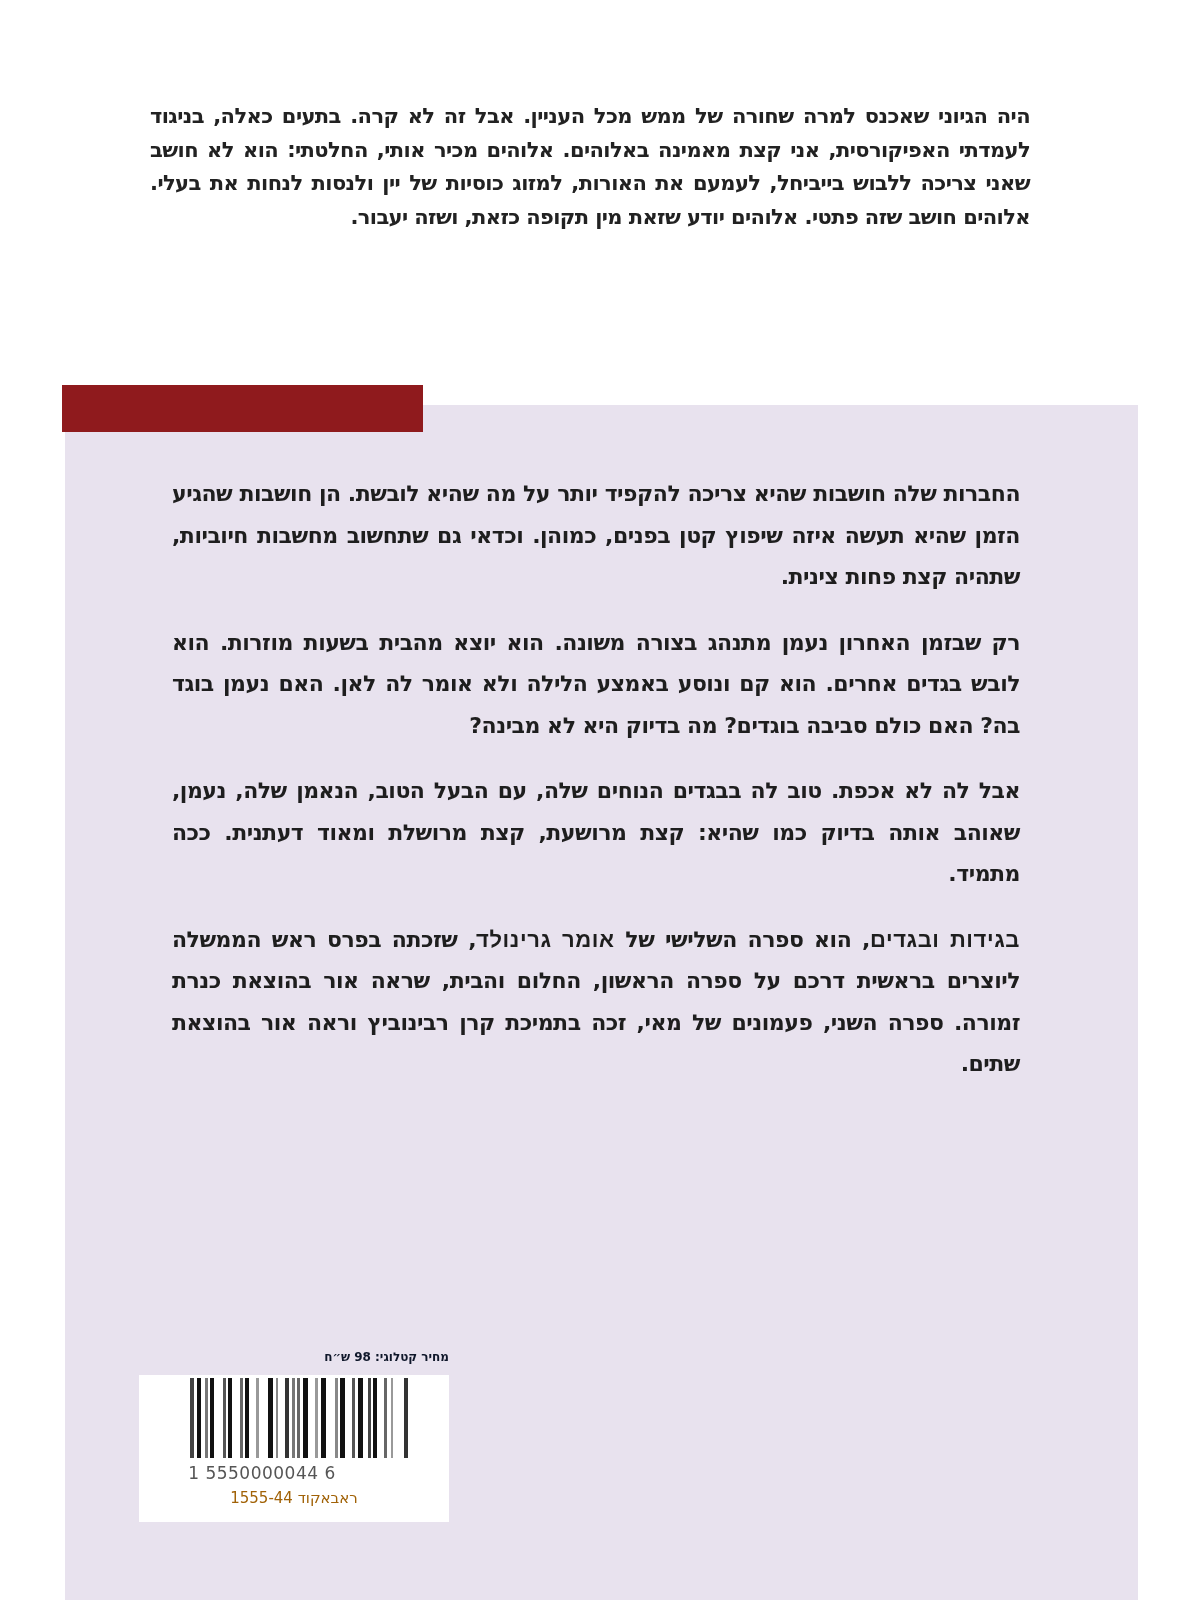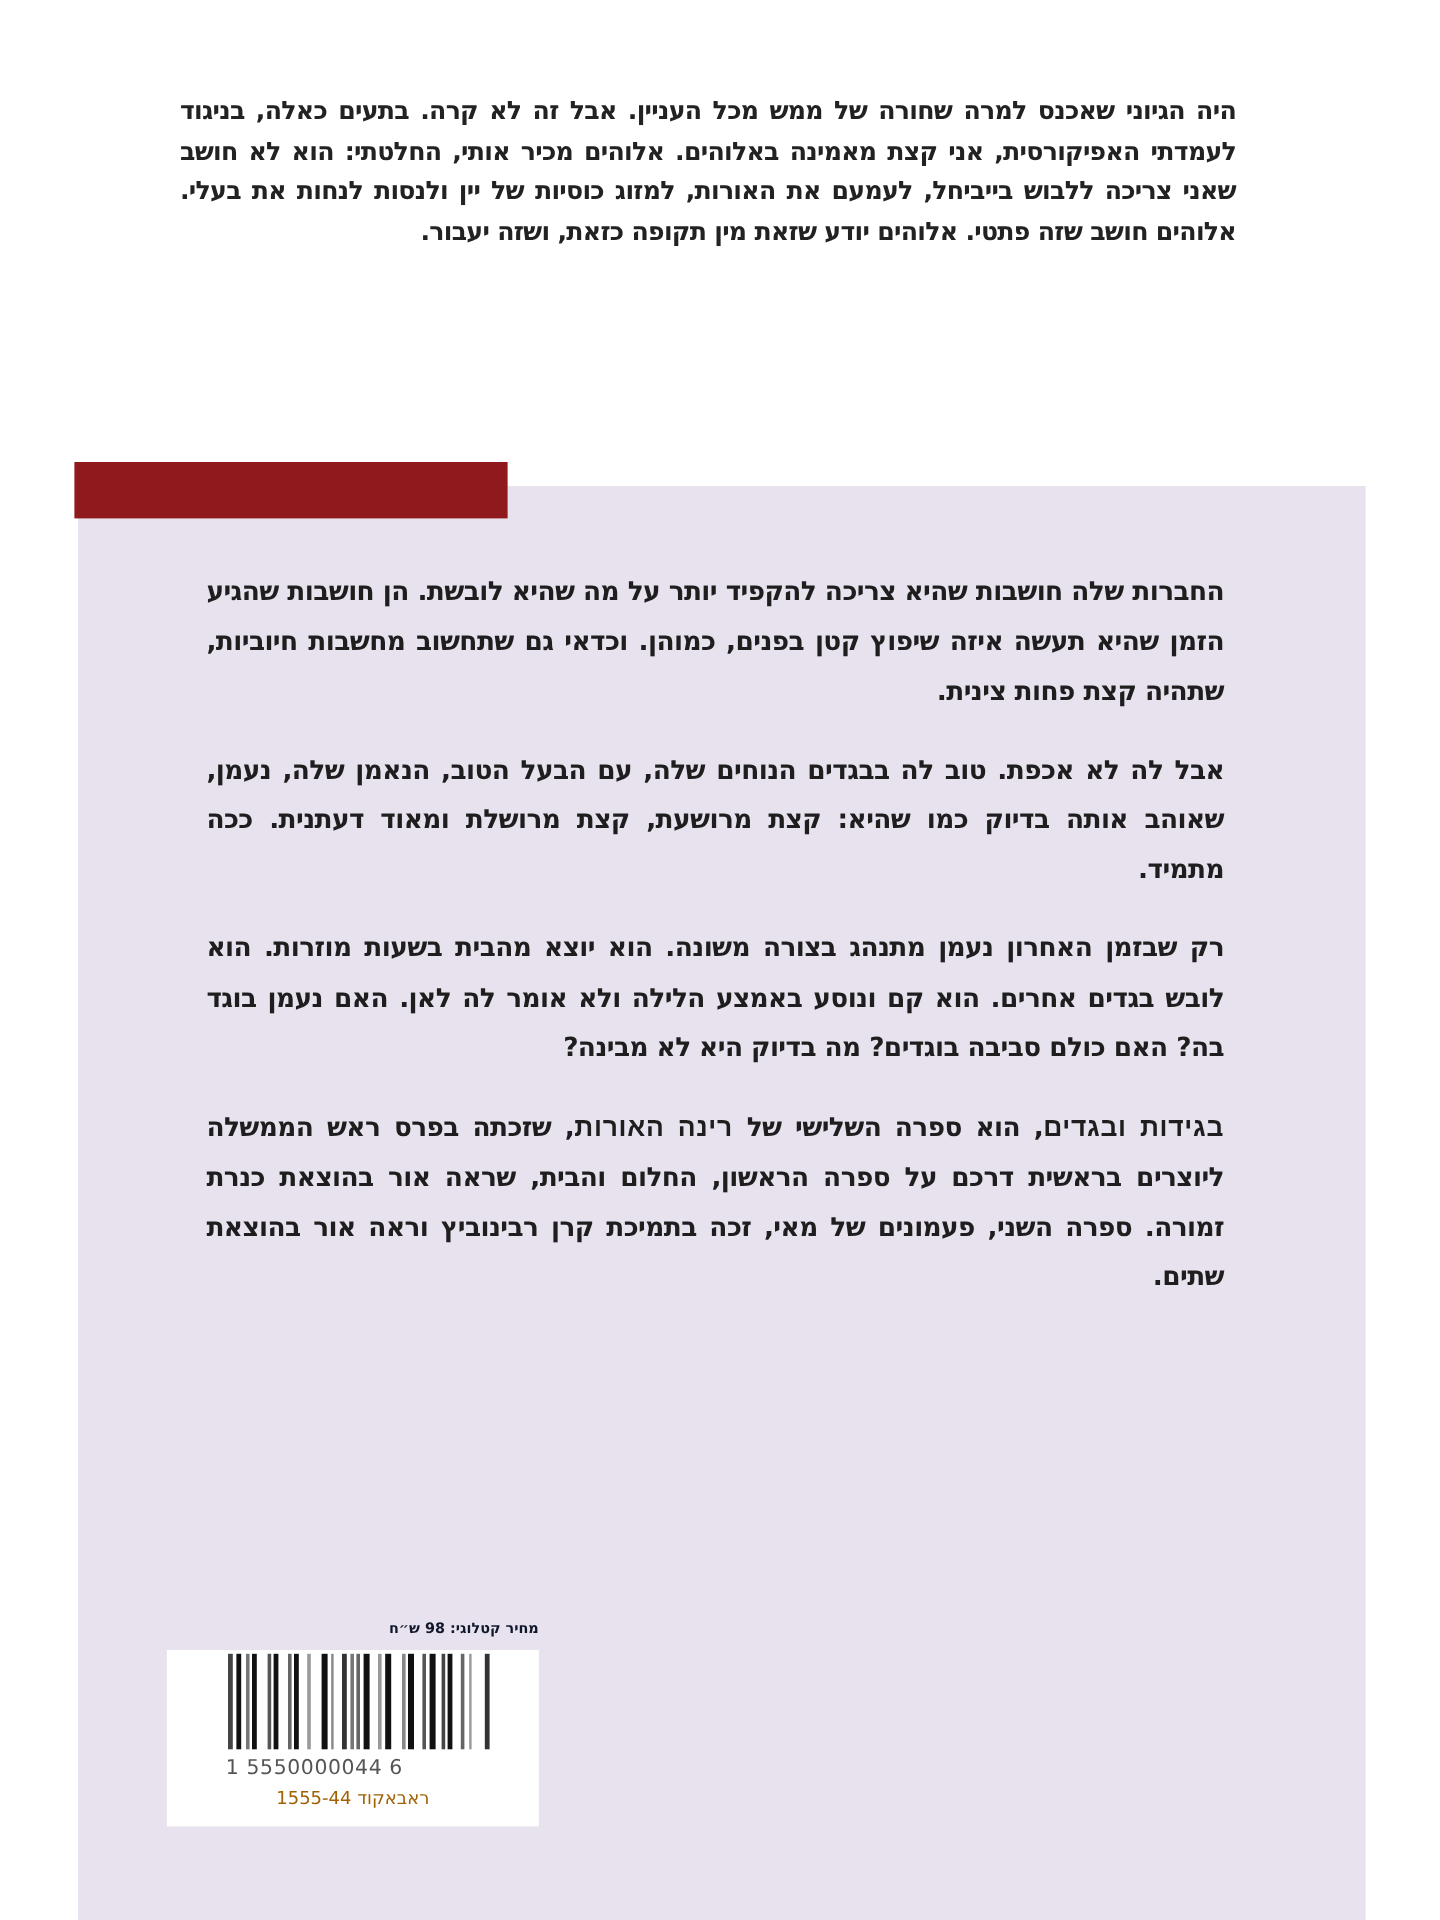--- a/index.html
+++ b/index.html
@@ -11,21 +11,21 @@
       width: 1200px;
       height: 1600px;
       position: relative;
       overflow: hidden;
       font-family: "DejaVu Sans", "Liberation Sans", sans-serif;
       color: #1c1c1c;
     }
     .top-blurb {
       position: absolute;
       left: 150px;
-      top: 76px;
+      top: 100px;
       width: 880px;
       direction: rtl;
       text-align: justify;
       text-align-last: right;
       font-size: 21px;
       line-height: 33.5px;
       font-weight: bold;
       letter-spacing: -0.6px;
       color: #222;
     }
@@ -148,23 +148,23 @@
     }
   </style>
 </head>
 <body>
 
 <div class="top-blurb">היה הגיוני שאכנס למרה שחורה של ממש מכל העניין. אבל זה לא קרה. בתעים כאלה, בניגוד לעמדתי האפיקורסית, אני קצת מאמינה באלוהים. אלוהים מכיר אותי, החלטתי: הוא לא חושב שאני צריכה ללבוש בייביחל, לעמעם את האורות, למזוג כוסיות של יין ולנסות לנחות את בעלי. אלוהים חושב שזה פתטי. אלוהים יודע שזאת מין תקופה כזאת, ושזה יעבור.</div>
 
 <div class="panel">
   <div class="panel-text">
     <p>החברות שלה חושבות שהיא צריכה להקפיד יותר על מה שהיא לובשת. הן חושבות שהגיע הזמן שהיא תעשה איזה שיפוץ קטן בפנים, כמוהן. וכדאי גם שתחשוב מחשבות חיוביות, שתהיה קצת פחות צינית.</p>
+    <p>רק שבזמן האחרון נעמן מתנהג בצורה משונה. הוא יוצא מהבית בשעות מוזרות. הוא לובש בגדים אחרים. הוא קם ונוסע באמצע הלילה ולא אומר לה לאן. האם נעמן בוגד בה? האם כולם סביבה בוגדים? מה בדיוק היא לא מבינה?</p>
     <p>אבל לה לא אכפת. טוב לה בבגדים הנוחים שלה, עם הבעל הטוב, הנאמן שלה, נעמן, שאוהב אותה בדיוק כמו שהיא: קצת מרושעת, קצת מרושלת ומאוד דעתנית. ככה מתמיד.</p>
-    <p>רק שבזמן האחרון נעמן מתנהג בצורה משונה. הוא יוצא מהבית בשעות מוזרות. הוא לובש בגדים אחרים. הוא קם ונוסע באמצע הלילה ולא אומר לה לאן. האם נעמן בוגד בה? האם כולם סביבה בוגדים? מה בדיוק היא לא מבינה?</p>
-    <p><span class="emph">בגידות ובגדים</span><span>, הוא ספרה השלישי של </span><span class="emph">רינה האורות</span><span>, שזכתה בפרס ראש הממשלה ליוצרים בראשית דרכם על ספרה הראשון, החלום והבית, שראה אור בהוצאת כנרת זמורה. ספרה השני, פעמונים של מאי, זכה בתמיכת קרן רבינוביץ וראה אור בהוצאת שתים.</span></p>
+    <p><span class="emph">בגידות ובגדים</span><span>, הוא ספרה השלישי של </span><span class="emph">אומר גרינולד</span><span>, שזכתה בפרס ראש הממשלה ליוצרים בראשית דרכם על ספרה הראשון, החלום והבית, שראה אור בהוצאת כנרת זמורה. ספרה השני, פעמונים של מאי, זכה בתמיכת קרן רבינוביץ וראה אור בהוצאת שתים.</span></p>
   </div>
 
   <div class="price">מחיר קטלוגי: 98 ש״ח</div>
 
   <div class="barcode-box">
     <svg class="bars" viewBox="0 0 225 80" preserveAspectRatio="none">
       <g fill="#111">
         <rect x="0" y="0" width="4" height="80" fill="#444"></rect>
         <rect x="7" y="0" width="4" height="80"></rect>
         <rect x="15" y="0" width="3" height="80" fill="#777"></rect>

